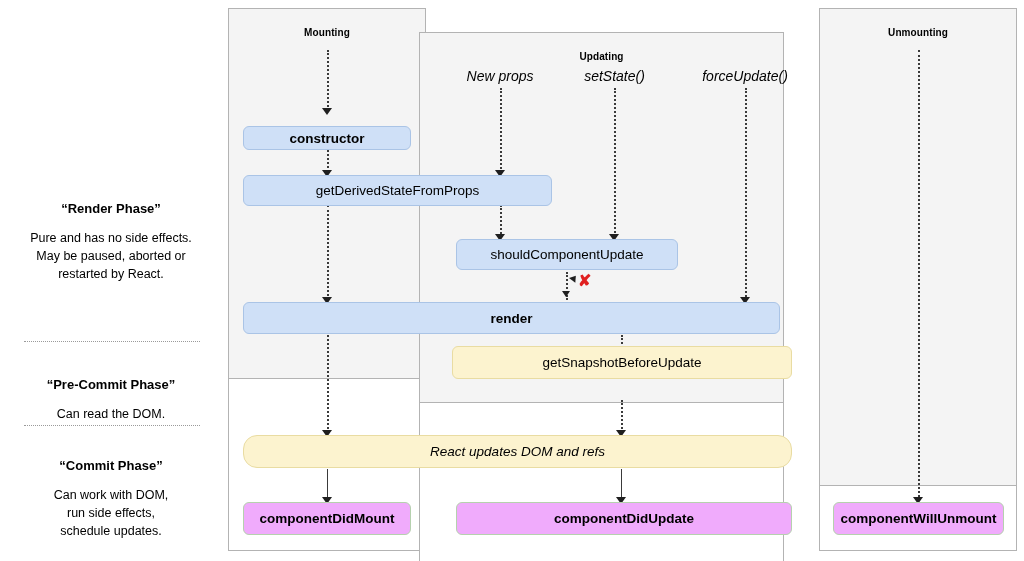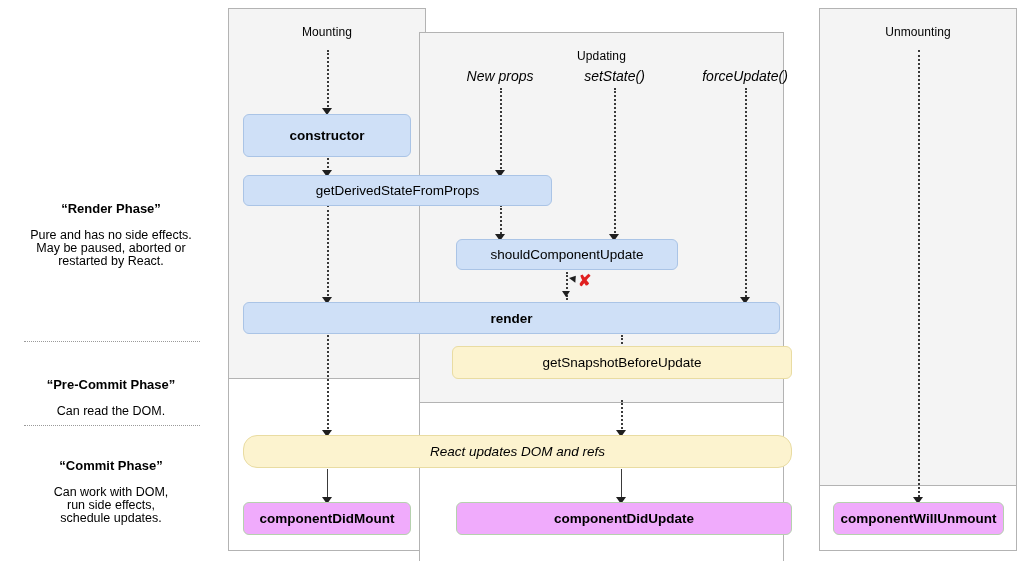--- a/index.html
+++ b/index.html
@@ -36,36 +36,36 @@
   .col-mounting   .col-shade { height: 370px; }
   .col-updating   .col-shade { height: 370px; }
   .col-unmounting .col-shade { height: 477px; }
 
   
   .col-header {
     position: absolute;
     left: 0; right: 0; top: 0;
     height: 46px;
     display: flex; align-items: center; justify-content: center;
-    font-size: 12px; font-weight: normal;
+    font-size: 10px; font-weight: bold;
     letter-spacing: .1px;
   }
 
   
   .phase {
     position: absolute;
     left: 0; width: 222px;
     text-align: center;
   }
   .phase-title {
     font-size: 13px; font-weight: bold;
     margin-bottom: 13px;
   }
   .phase-desc {
-    font-size: 12.5px; line-height: 13px;
+    font-size: 12.5px; line-height: 18px;
     white-space: pre-line;
   }
   .phase-render     { top: 201px; }
   .phase-precommit  { top: 357px; margin-top: 20px; }
   .phase-commit     { top: 458px; }
 
   .divider {
     position: absolute;
     left: 24px; width: 176px; height: 0;
     border-top: 1px dotted #9a9a9a;
@@ -221,21 +221,21 @@
 
   <div class="conn dotted" style="left:621px; top:400px; height:33px;"></div>
   <div class="arrowhead" style="left:616px; top:430px;"></div>
 
   <div class="conn solid" style="left:621px; top:469px; height:32px;"></div>
   <div class="arrowhead" style="left:616px; top:497px;"></div>
 
   <div class="conn dotted" style="left:918px; top:50px;  height:451px;"></div>
   <div class="arrowhead" style="left:913px; top:497px;"></div>
 
-  <div class="node blue bold" style="left:243px; top:114px; width:168px; height:43px;">constructor</div>
+  <div class="node blue bold" style="left:243px; top:126px; width:168px; height:24px;">constructor</div>
 
   <div class="node blue" style="left:243px; top:175px; width:309px; height:31px;">getDerivedStateFromProps</div>
 
   <div class="node blue" style="left:456px; top:239px; width:222px; height:31px;">shouldComponentUpdate</div>
 
   <div class="node blue bold" style="left:243px; top:302px; width:537px; height:32px;">render</div>
 
   <div class="node yellow" style="left:452px; top:346px; width:340px; height:33px;">getSnapshotBeforeUpdate</div>
 
   <div class="node yellow italic" style="left:243px; top:435px; width:549px; height:33px;">React updates DOM and refs</div>

